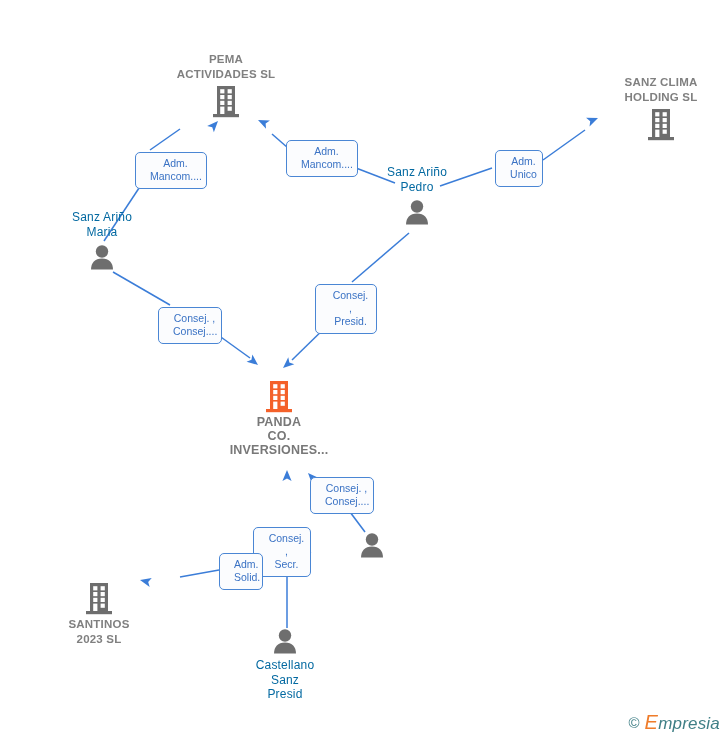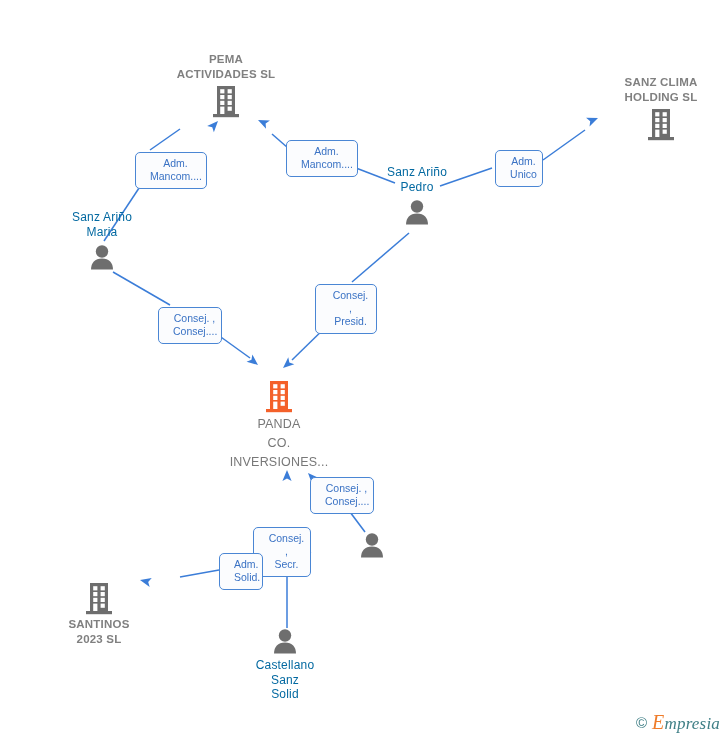--- a/index.html
+++ b/index.html
@@ -52,23 +52,23 @@
   }
   .node .glyph {
     display: block;
     margin: 0 auto;
   }
   .node.label-top .glyph { margin-top: 3px; }
   .node.label-bottom .label { margin-top: 2px; }
 
   .node.focus .label {
     color: #787878;
-    font-weight: normal;
+    font-weight: bold;
     font-size: 12.5px;
-    line-height: 19px;
+    line-height: 14px;
   }
 
   
   .chip {
     position: absolute;
     box-sizing: border-box;
     border: 1px solid #4a86d4;
     border-radius: 5px;
     background: #fbfcfe;
     color: #3a72c4;
@@ -89,21 +89,21 @@
     align-items: center;
     gap: 5px;
     z-index: 6;
   }
   #watermark .cmark {
     font-size: 15px;
     color: #3f7f86;
     line-height: 1;
   }
   #watermark .brand {
-    font-family: Liberation Serif, serif;
+    font-family: Liberation Sans, sans-serif;
     font-style: italic;
     font-size: 17px;
     color: #3f7f86;
     line-height: 1;
     letter-spacing: 0.2px;
   }
   #watermark .brand .cap {
     color: #ef7c2a;
     font-size: 20px;
   }
@@ -230,21 +230,21 @@
         <div class="label">SANTINOS
 2023  SL</div>
       </div>
       <div class="node person label-bottom" style="left: 285px; top: 626px;">
         <svg width="28" height="30" viewBox="0 0 28 30" class="glyph">
           <circle cx="14" cy="9.5" r="6.2" fill="#6e6e6e"></circle>
           <path d="M14 16.6 C21.2 16.6 25 21.2 25 27.6 L3 27.6 C3 21.2 6.8 16.6 14 16.6 Z" fill="#6e6e6e"></path>
         </svg>
         <div class="label">Castellano
 Sanz
-Solid</div>
+Presid</div>
       </div>
     </div>
 
   <div id="chip-layer">
       <div class="chip" style="left: 135px; top: 152px; width: 72px; min-height: 34px;">Adm.
 Mancom....</div>
       <div class="chip" style="left: 286px; top: 140px; width: 72px; min-height: 34px;">Adm.
 Mancom....</div>
       <div class="chip" style="left: 495px; top: 150px; width: 48px; min-height: 34px;">Adm.
 Unico</div>

